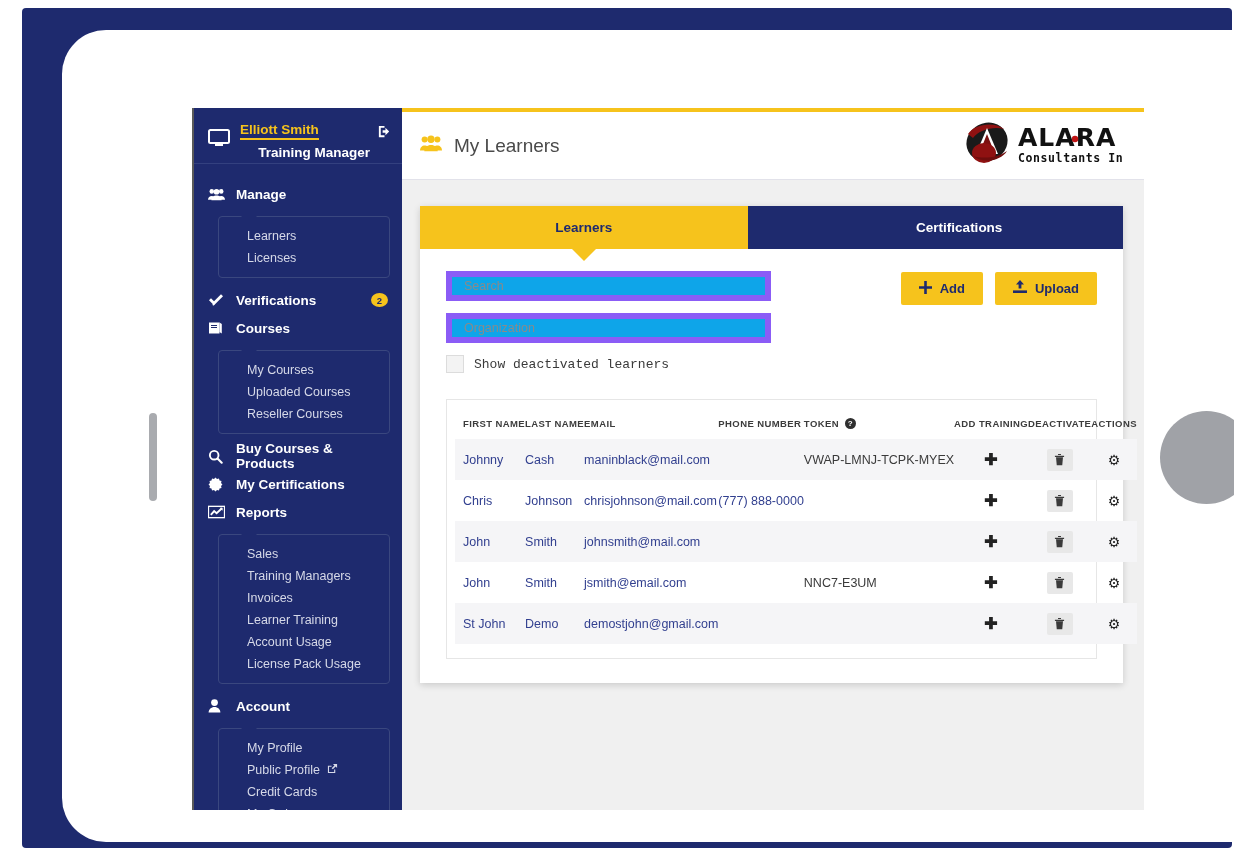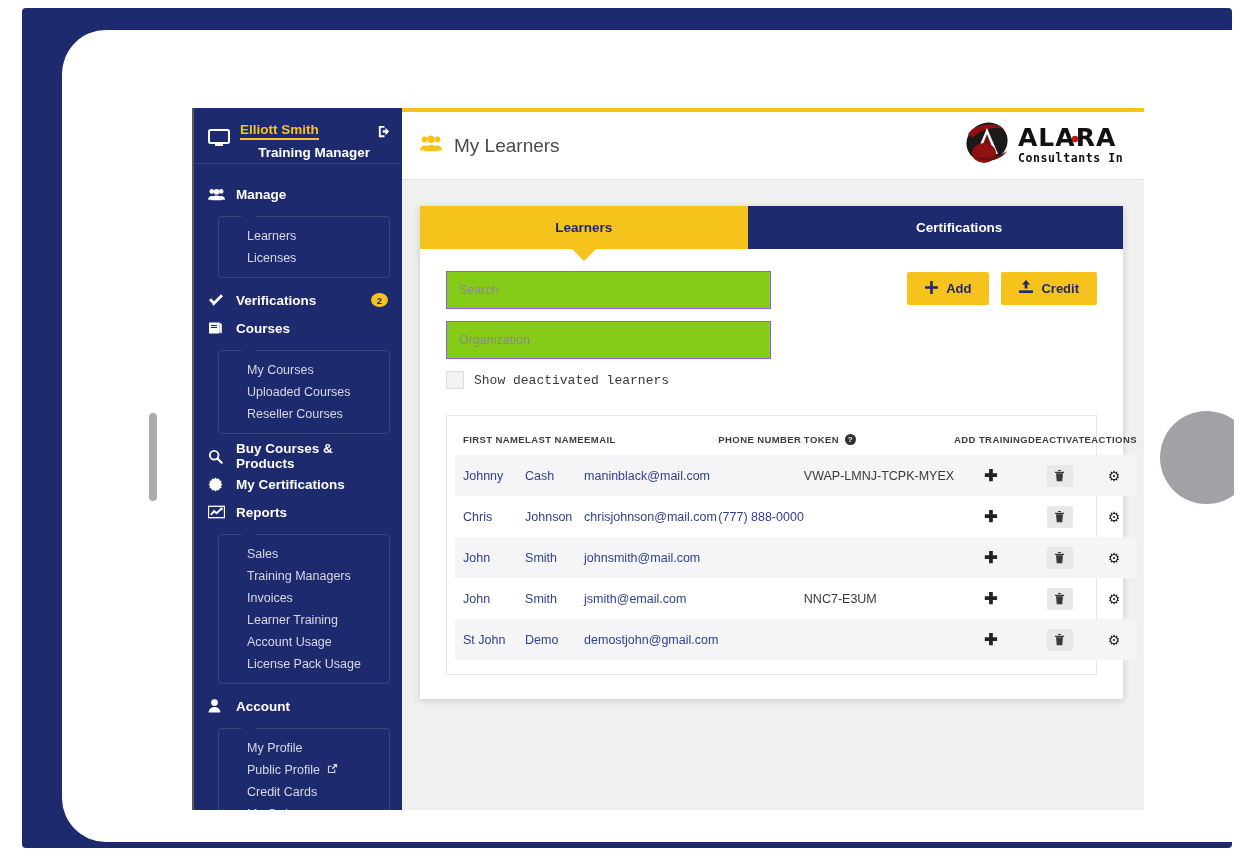--- a/index.html
+++ b/index.html
@@ -161,22 +161,22 @@
     transform: translateX(-50%);
     border-left: 12px solid transparent;
     border-right: 12px solid transparent;
     border-top: 12px solid #f6c31c;
   }
 
   .panel { padding: 22px 26px 24px 26px; }
   .filters { display: flex; }
   .filters-left { width: 325px; }
   .field {
-    width: 325px; height: 38px;
-    background: #84cc16; border: 1px solid #8b5cf6;
+    width: 325px; height: 30px;
+    background: #0ea5e9; border: 6px solid #8b5cf6;
     padding: 0 12px; font-size: 12.5px; color: #333;
     font-family: "Liberation Sans", sans-serif;
     display: block; margin-bottom: 12px;
   }
   .field::placeholder { color: #8a8a8a; }
   .chk-row {
     display: flex; align-items: center; gap: 10px;
     margin-top: 6px;
   }
   .chk-box {
@@ -474,21 +474,21 @@
                     </span>
                     <span>Add</span>
                   </button>
                   <button class="btn">
                     <span>
                       <svg width="14" height="14" viewBox="0 0 14 14">
                         <path d="M7 0l4 4.6H8.4v4H5.6v-4H3z" fill="#1e2a6e"></path>
                         <rect x="0" y="10.4" width="14" height="2.6" fill="#1e2a6e"></rect>
                       </svg>
                     </span>
-                    <span>Credit</span>
+                    <span>Upload</span>
                   </button>
                 </div>
               </div>
 
               <div class="table-wrap">
                 <table>
                   <thead>
                     <tr>
                       <th class="c-first" style="width:55px">FIRST NAME</th>
                       <th style="width:52px">LAST NAME</th>

